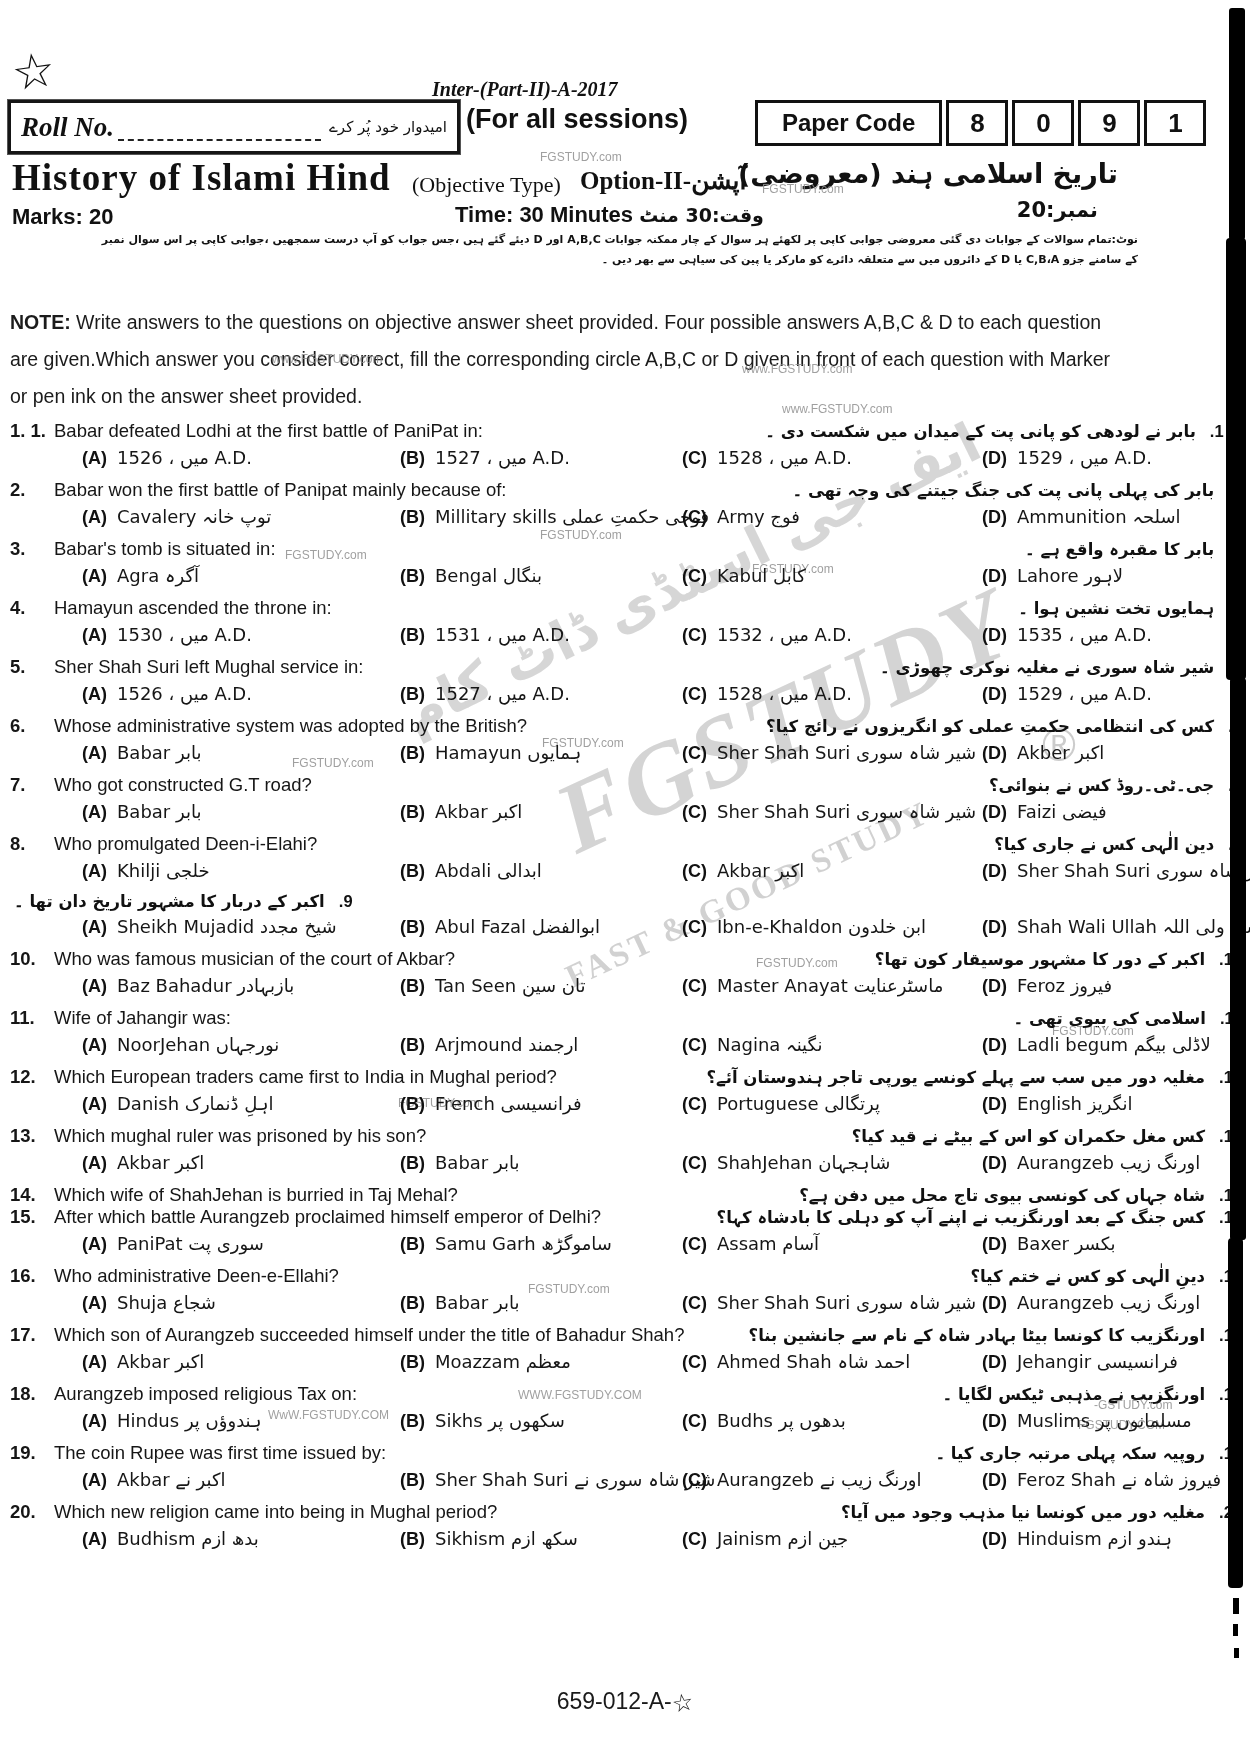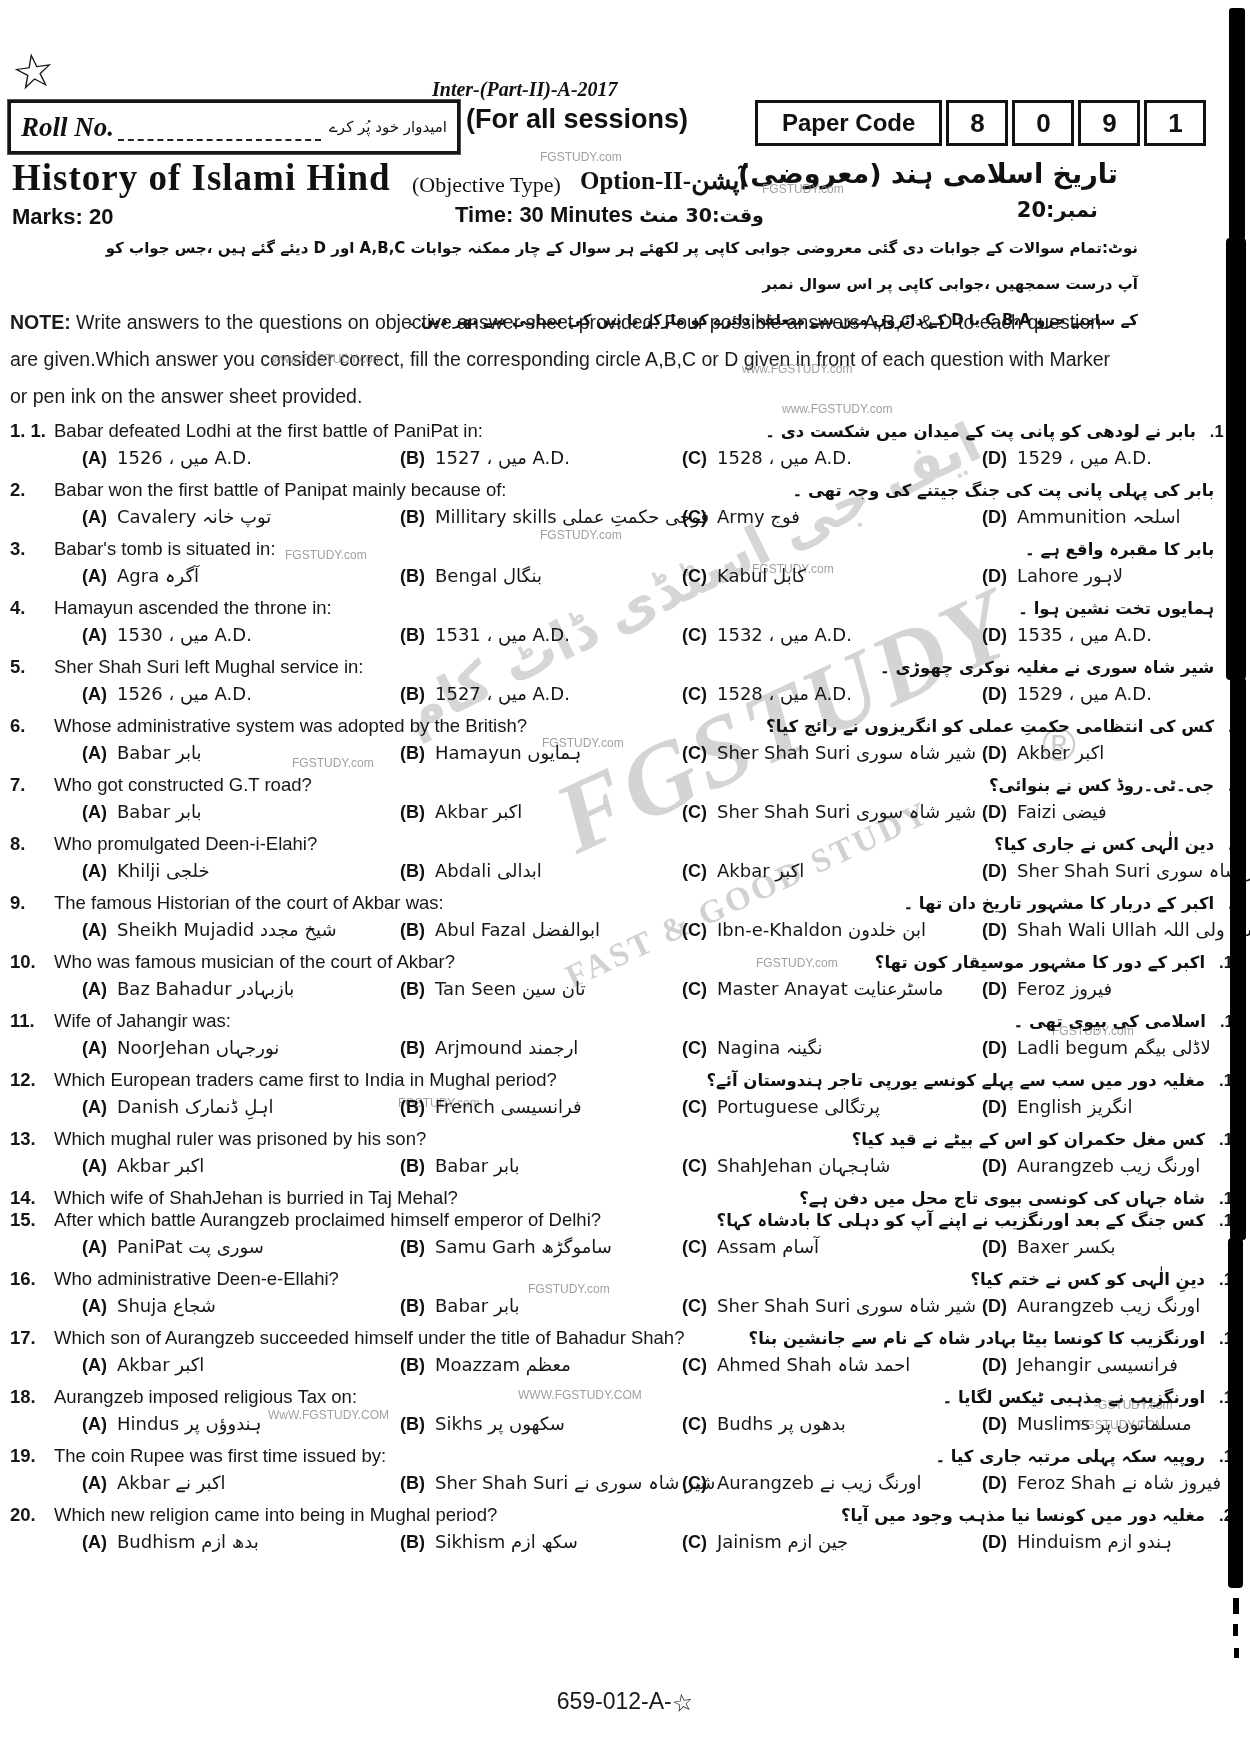--- a/index.html
+++ b/index.html
@@ -23,21 +23,21 @@
   .pcode .plabel{border:3px solid #111;padding:6px 24px;font-size:24px;font-weight:bold;display:flex;align-items:center;}
   .pcode .cell{border:3px solid #111;width:56px;margin-left:4px;display:flex;align-items:center;justify-content:center;font-size:26px;font-weight:bold;}
   .title-en{left:12px;top:156px;font-size:37px;font-weight:bold;letter-spacing:1px;}
   .objtype{left:412px;top:172px;font-size:22px;}
   .optlabel{left:580px;top:166px;font-size:25px;font-weight:bold;}
   .title-ur{right:132px;top:158px;font-size:27px;font-weight:bold;direction:rtl;}
   .marks{left:12px;top:204px;font-size:22px;font-weight:bold;}
   .time-line{left:455px;top:202px;font-size:22px;font-weight:bold;}
   .time-line .u{font-size:19px;}
   .marks-ur{right:152px;top:198px;font-size:21px;font-weight:bold;direction:rtl;}
-  .note-ur{left:90px;right:112px;top:230px;direction:rtl;font-size:15px;line-height:36px;font-weight:bold;}
+  .note-ur{left:90px;right:112px;top:230px;direction:rtl;font-size:11px;line-height:20px;font-weight:bold;}
   .note-en{left:10px;top:304px;width:1105px;font-size:19.5px;line-height:37px;color:#1b1b1b;}
   .note-en b{font-weight:bold;margin-top:24px;}
   
   .questions{left:10px;top:420px;width:1232px;}
   .question{margin-bottom:0px;}
   .q-row{display:flex;justify-content:space-between;align-items:baseline;white-space:nowrap;}
   .q-en{font-size:18.5px;color:#161616;}
   .q-num{display:inline-block;min-width:44px;font-weight:bold;}
   .q-ur{direction:rtl;font-size:16.5px;font-weight:bold;padding-left:4px;}
   .q-ur-num{margin-left:14px;font-weight:bold;font-family:"Liberation Sans",sans-serif;}
@@ -217,21 +217,20 @@
         </div>
         <div class="opt-row">
           <div class="opt"><span class="opt-letter">(A)</span><span class="opt-text u">Khilji خلجی</span></div>
           <div class="opt"><span class="opt-letter">(B)</span><span class="opt-text u">Abdali ابدالی</span></div>
           <div class="opt"><span class="opt-letter">(C)</span><span class="opt-text u">Akbar اکبر</span></div>
           <div class="opt"><span class="opt-letter">(D)</span><span class="opt-text u">Sher Shah Suri شیر شاہ سوری</span></div>
         </div>
       </div>
       <div class="question">
         <div class="q-row">
-          <div class="q-en"><span class="q-num">9.</span><span>The famous Historian of the court of Akbar was:</span></div>
           <div class="q-ur u" dir="rtl"><span class="q-ur-num">9.</span><span>اکبر کے دربار کا مشہور تاریخ دان تھا ۔</span></div>
         </div>
         <div class="opt-row">
           <div class="opt"><span class="opt-letter">(A)</span><span class="opt-text u">Sheikh Mujadid شیخ مجدد</span></div>
           <div class="opt"><span class="opt-letter">(B)</span><span class="opt-text u">Abul Fazal ابوالفضل</span></div>
           <div class="opt"><span class="opt-letter">(C)</span><span class="opt-text u">Ibn-e-Khaldon ابن خلدون</span></div>
           <div class="opt"><span class="opt-letter">(D)</span><span class="opt-text u">Shah Wali Ullah شاہ ولی اللہ</span></div>
         </div>
       </div>
       <div class="question">

